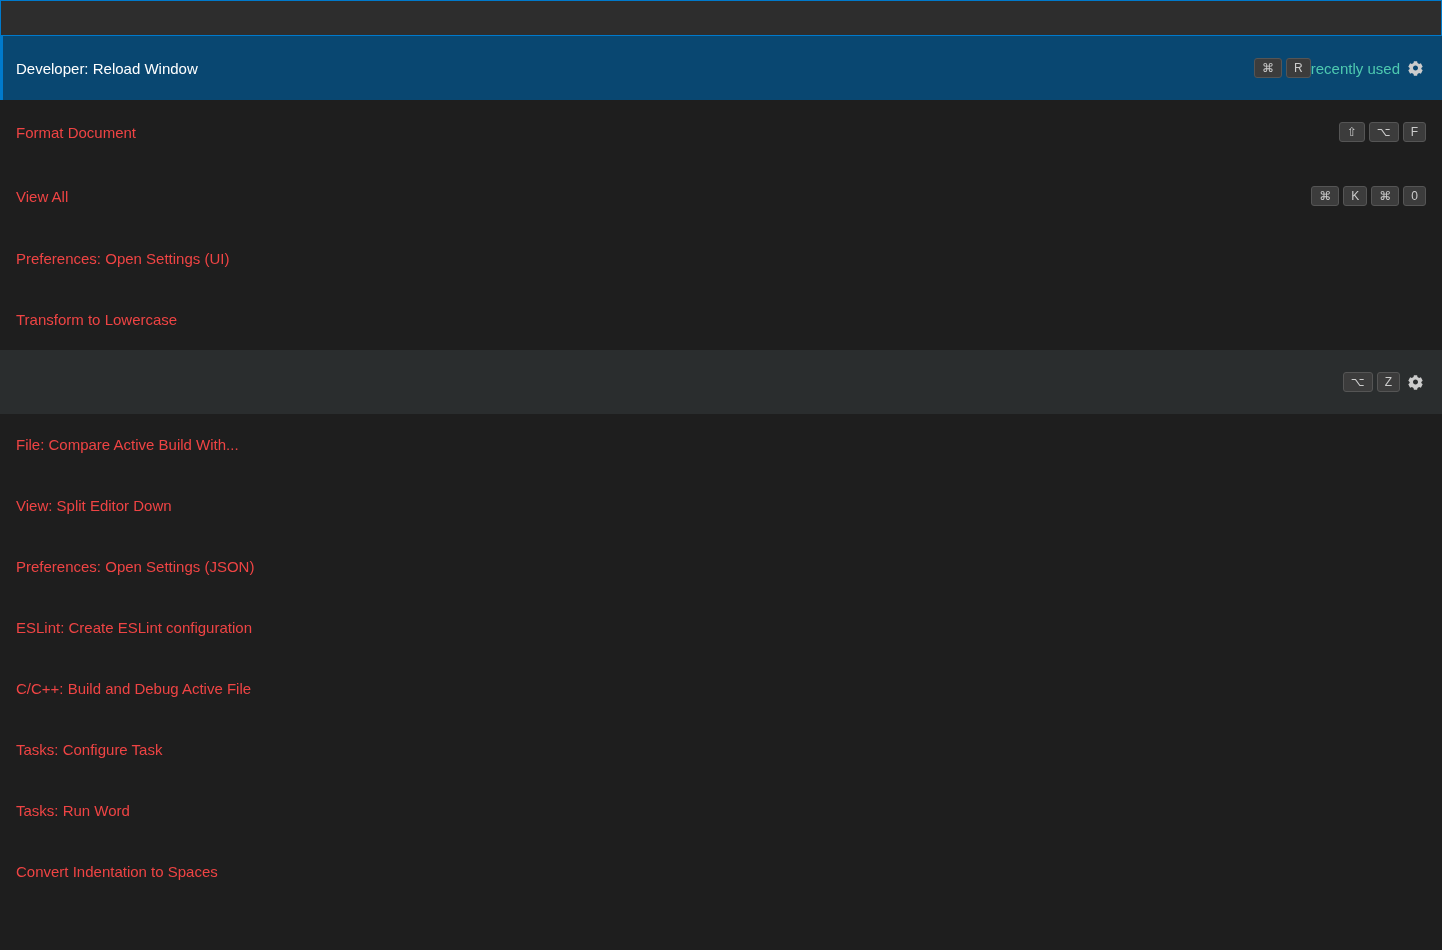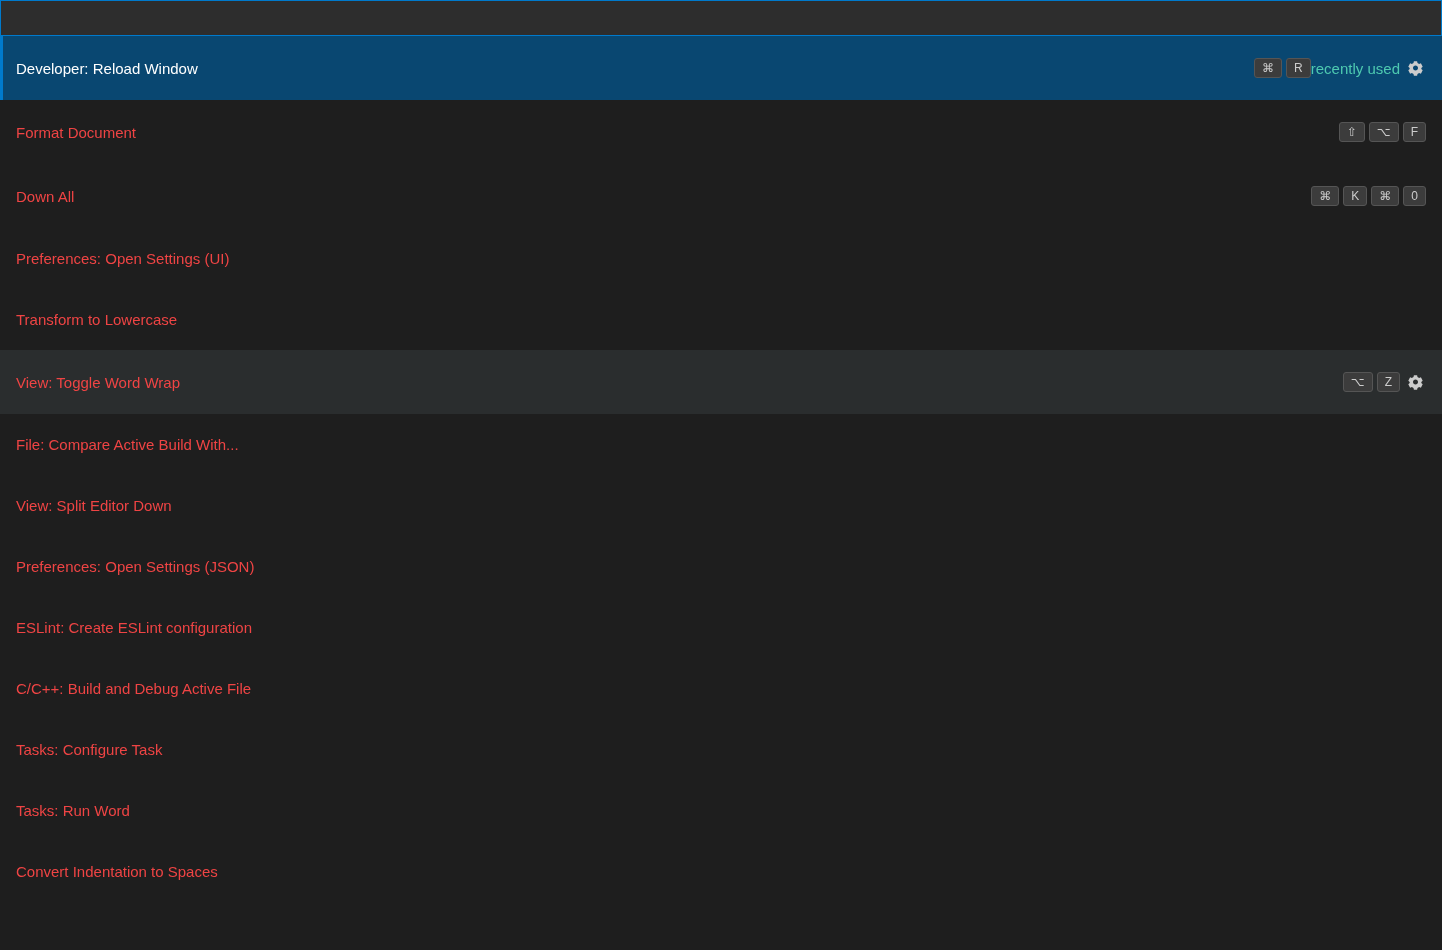--- a/index.html
+++ b/index.html
@@ -153,36 +153,35 @@
       </li>
       <li class="menu-item">
         <span class="item-label">Format Document</span>
         <div class="keybindings">
           <span class="key">⇧</span>
           <span class="key">⌥</span>
           <span class="key">F</span>
         </div>
       </li>
       <li class="menu-item">
-        <span class="item-label">Down All</span>
+        <span class="item-label">View All</span>
         <div class="keybindings">
           <span class="key">⌘</span>
           <span class="key">K</span>
           <span class="key">⌘</span>
           <span class="key">0</span>
         </div>
       </li>
       <li class="menu-item">
         <span class="item-label">Preferences: Open Settings (UI)</span>
       </li>
       <li class="menu-item">
         <span class="item-label">Transform to Lowercase</span>
       </li>
       <li class="menu-item highlighted">
-        <span class="item-label">View: Toggle Word Wrap</span>
         <div class="keybindings">
           <span class="key">⌥</span>
           <span class="key">Z</span>
         </div>
         <span class="gear-icon">
           <svg viewBox="0 0 16 16" fill="currentColor" xmlns="http://www.w3.org/2000/svg">
     <path d="M9.1 1.2L9.5 3.1C10.1 3.3 10.6 3.6 11.1 4L12.9 3.3L14.7 6.7L13.3 7.9C13.4 8.3 13.4 8.7 13.3 9.1L14.7 10.3L12.9 13.7L11.1 13C10.6 13.4 10.1 13.7 9.5 13.9L9.1 15.8H5.9L5.5 13.9C4.9 13.7 4.4 13.4 3.9 13L2.1 13.7L0.3 10.3L1.7 9.1C1.6 8.7 1.6 8.3 1.7 7.9L0.3 6.7L2.1 3.3L3.9 4C4.4 3.6 4.9 3.3 5.5 3.1L5.9 1.2H9.1ZM7.5 5.5C6.1 5.5 5 6.6 5 8C5 9.4 6.1 10.5 7.5 10.5C8.9 10.5 10 9.4 10 8C10 6.6 8.9 5.5 7.5 5.5Z"></path>
   </svg>
         </span>
       </li>

